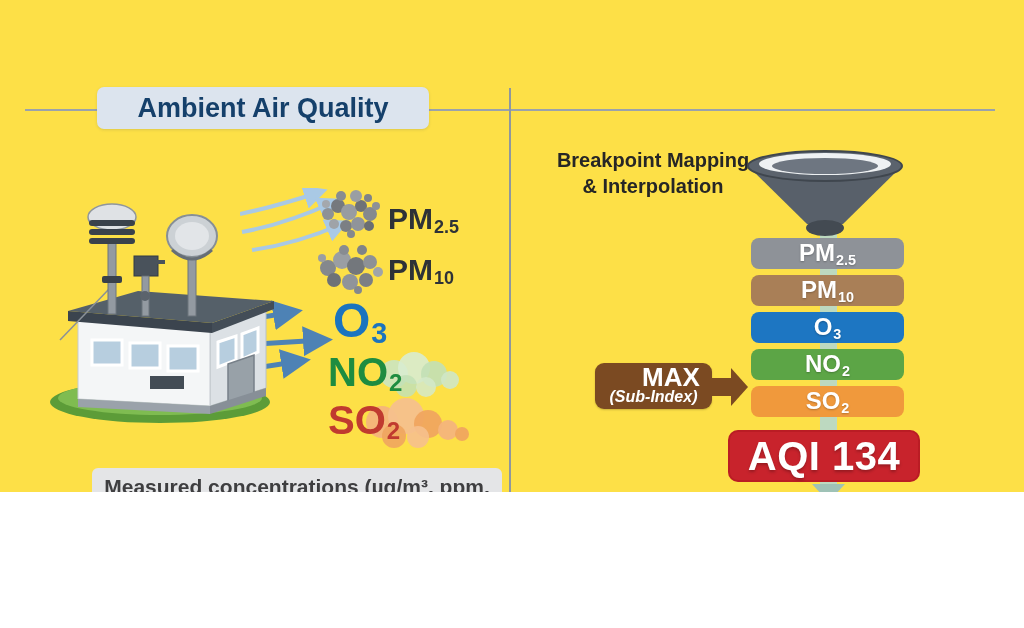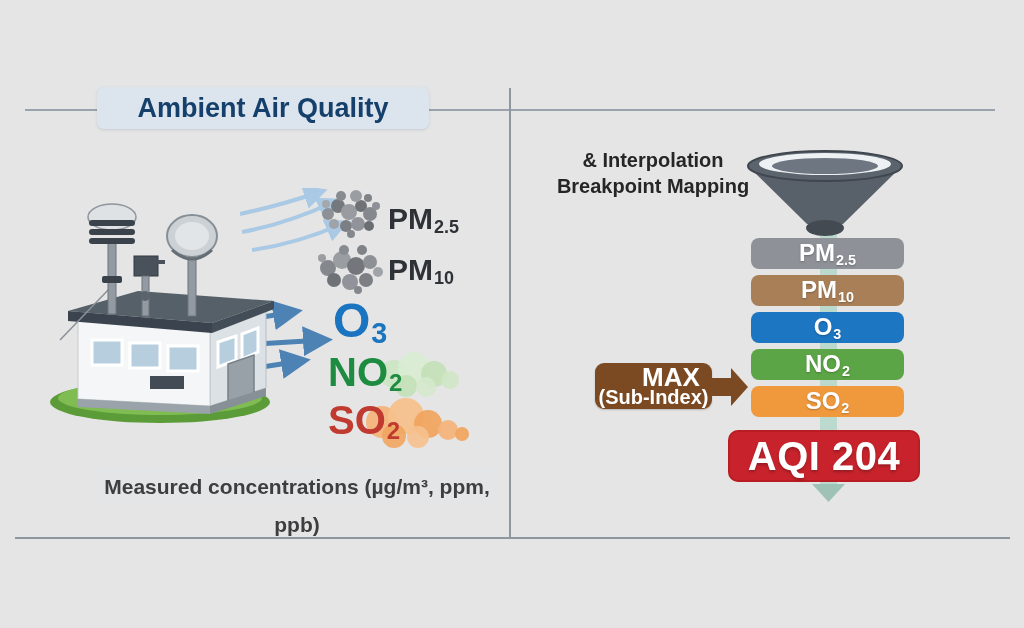--- a/index.html
+++ b/index.html
@@ -1,16 +1,16 @@
 <!DOCTYPE html>
 <html><head>
 <meta charset="utf-8">
 <style>
   html,body { margin:0; padding:0; background:#ffffff; }
-  .stage { position:relative; width:1024px; height:628px; background:#e5e5e5;
+  .stage { position:relative; width:1024px; height:492px; background:#fde047;
            font-family:"Liberation Sans", sans-serif; overflow:hidden; }
   .abs { position:absolute; }
   .line { position:absolute; z-index:0; }
   .header-box { position:absolute; z-index:3; border-radius:7px; text-align:center;
                 font-weight:bold; font-size:27px; line-height:42px; height:42px;
                 box-shadow:0 1px 3px rgba(40,60,90,0.15); }
   .pollutant-label { position:absolute; z-index:4; font-weight:bold; white-space:nowrap; }
   .sub { font-size:0.6em; vertical-align:-0.22em; margin-left:1px; }
   .caption-box { position:absolute; z-index:3; border-radius:6px; text-align:center;
                  font-weight:bold; font-size:21px; line-height:38px; height:38px; color:#3e3e40;margin-left:28px; }
@@ -21,21 +21,21 @@
                     clip-path:polygon(0 0, 100% 0, 50% 100%); }
   .bar { position:absolute; left:751px; width:153px; height:31px; border-radius:8px;
          z-index:2; display:flex; align-items:center; justify-content:center;
          color:#ffffff; font-weight:bold; font-size:24px;
          text-shadow:0 1px 2px rgba(0,0,0,0.25); }
   .max-badge { position:absolute; z-index:3; border-radius:9px; color:#ffffff;
                text-align:center; font-weight:bold;
                display:flex; flex-direction:column; justify-content:center;
                box-shadow:0 1px 2px rgba(0,0,0,0.2); }
   .max-line1 { font-size:26px; line-height:22px;padding-left:35px; }
-  .max-line2 { font-size:20px; line-height:18px; }
+  .max-line2 { font-size:16px; line-height:18px;font-style:italic; }
   .max-arrow-stem { position:absolute; z-index:3; }
   .max-arrow-head { position:absolute; z-index:3;
                     clip-path:polygon(0 0, 100% 50%, 0 100%); }
   .aqi-box { position:absolute; z-index:2; border-radius:10px; color:#ffffff;
              display:flex; align-items:center; justify-content:center;
              font-weight:bold; font-size:40px; letter-spacing:0.5px;
              text-shadow:0 2px 3px rgba(0,0,0,0.25);
              box-shadow:inset 0 0 0 2px rgba(120,0,0,0.18); }
   .footer-label { position:absolute; z-index:3; text-align:center; font-weight:bold;
                   font-size:23px; color:#28282a; }
@@ -203,22 +203,22 @@
   <div class="pollutant-label" style="left: 328px; top: 398px; font-size: 40px; color: rgb(192, 58, 47);">
     <span>SO</span><span class="sub">2</span>
   </div>
 
   <div class="caption-box" style="left: 64px; top: 468px; width: 410px; background: rgb(228, 229, 231);">
     <span>Measured concentrations (µg/m³, ppm, ppb)</span>
   </div>
 
 
   <div class="process-label" style="left:548px; top:147px; width:210px;">
+    <div>Breakpoint Mapping</div>
     <div>&amp; Interpolation</div>
-    <div>Breakpoint Mapping</div>
   </div>
 
   <div class="flow-strip" style="left: 820px; top: 226px; width: 17px; height: 260px; background: rgb(183, 216, 203);"></div>
   <div class="flow-arrowhead" style="left: 812px; top: 484px; width: 33px; height: 18px; background: rgb(159, 194, 182);"></div>
 
   <div class="abs" style="left:742px; top:142px; z-index:3;">
     <svg width="166" height="96" viewBox="0 0 166 96">
       <polygon points="8,26 158,26 101,82 65,82" fill="#58606a"></polygon>
       <ellipse cx="83" cy="86" rx="19" ry="8" fill="#434a52"></ellipse>
       <ellipse cx="83" cy="24" rx="77" ry="15" fill="#5b636d" stroke="#3f464e" stroke-width="2"></ellipse>
@@ -244,17 +244,17 @@
   </div>
 
   <div class="max-badge" style="left: 595px; top: 363px; width: 117px; height: 46px; background: rgb(123, 74, 34);">
     <div class="max-line1">MAX</div>
     <div class="max-line2">(Sub-Index)</div>
   </div>
   <div class="max-arrow-stem" style="left: 710px; top: 378px; width: 23px; height: 18px; background: rgb(123, 74, 34);"></div>
   <div class="max-arrow-head" style="left: 731px; top: 368px; width: 17px; height: 38px; background: rgb(123, 74, 34);"></div>
 
   <div class="aqi-box" style="left: 728px; top: 430px; width: 192px; height: 52px; background: rgb(200, 35, 44);">
-    <span>AQI 204</span>
+    <span>AQI 134</span>
   </div>
 
 
 </div>
 
 </body></html>

